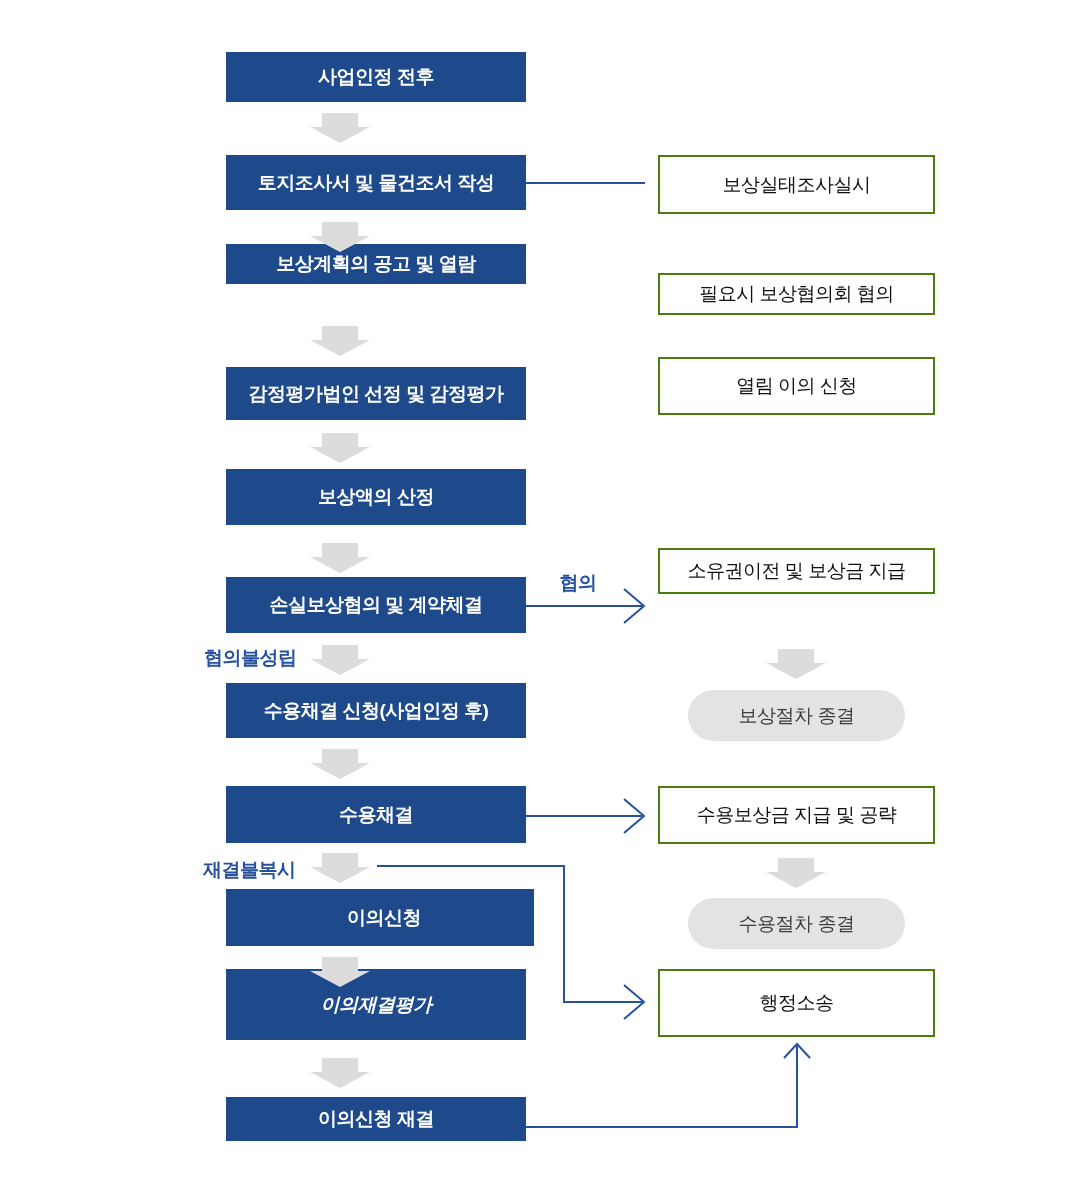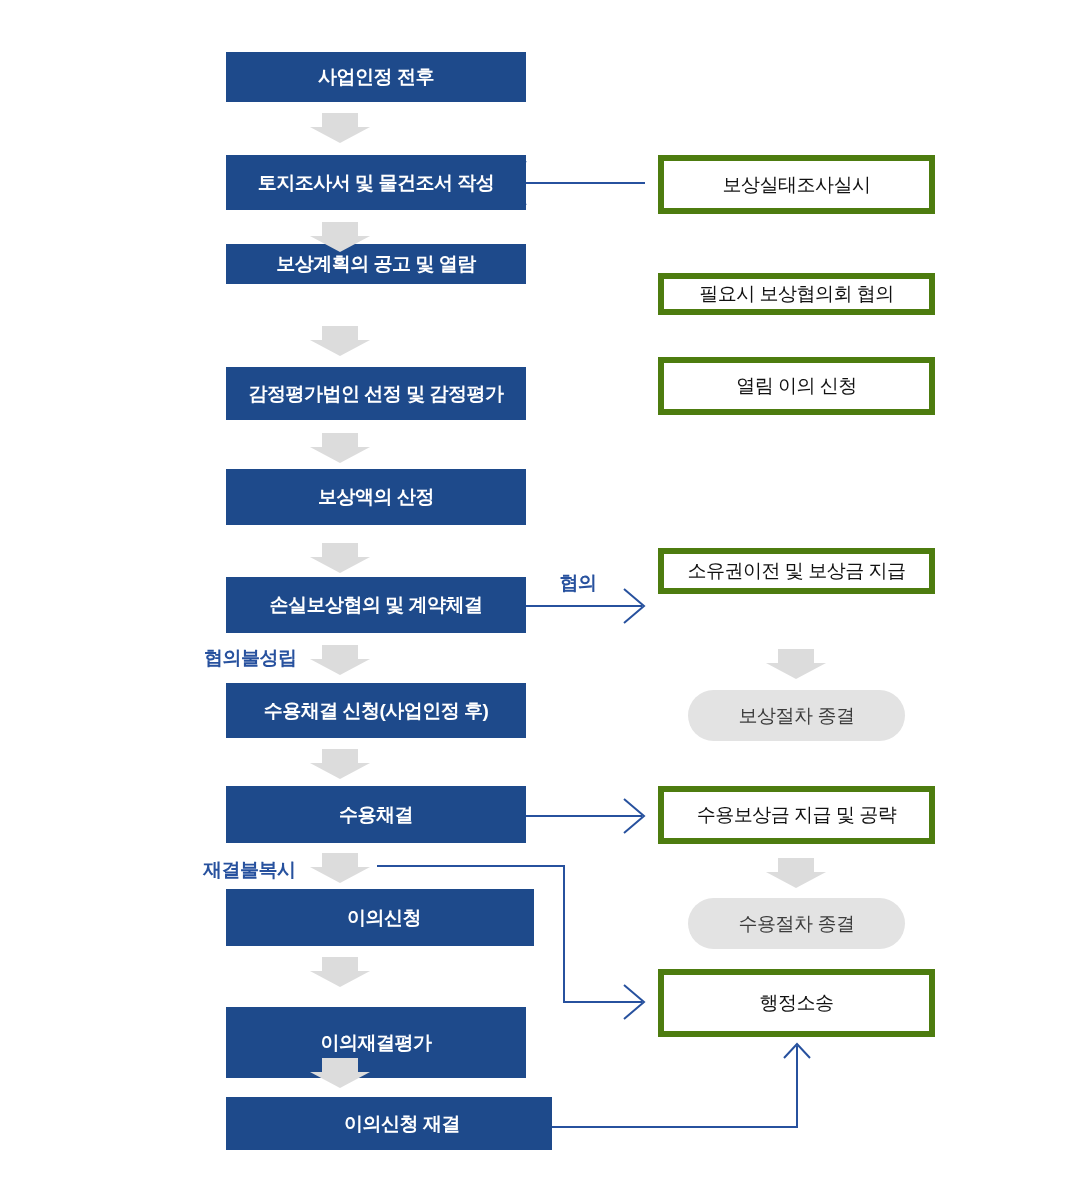--- a/index.html
+++ b/index.html
@@ -34,30 +34,30 @@
   }
   .ms0  { top: 52px;   height: 50px; }
   .ms1  { top: 155px;  height: 55px; }
   .ms2  { top: 244px;  height: 40px; }
   .ms3  { top: 367px;  height: 53px; }
   .ms4  { top: 469px;  height: 56px; }
   .ms5  { top: 577px;  height: 56px; }
   .ms6  { top: 683px;  height: 55px; }
   .ms7  { top: 786px;  height: 57px; }
   .ms8  { top: 889px;  height: 57px; padding-left: 8px; }
-  .ms9  { top: 1007px;  height: 71px; }
-  .ms10 { top: 1097px; height: 53px; padding-left: 26px; }
+  .ms9  { top: 969px;  height: 71px; font-style: italic; }
+  .ms10 { top: 1097px; height: 44px; }
 
   
   .side-box {
     position: absolute;
     left: 658px;
     width: 277px;
     background: #ffffff;
-    border: 6px solid #4d7c0f;
+    border: 2px solid #4d7c0f;
     box-sizing: border-box;
     color: #111111;
     font-size: 19px;
     font-weight: 500;
     display: flex;
     align-items: center;
     justify-content: center;
     text-align: center;
     letter-spacing: -0.5px;
   }

